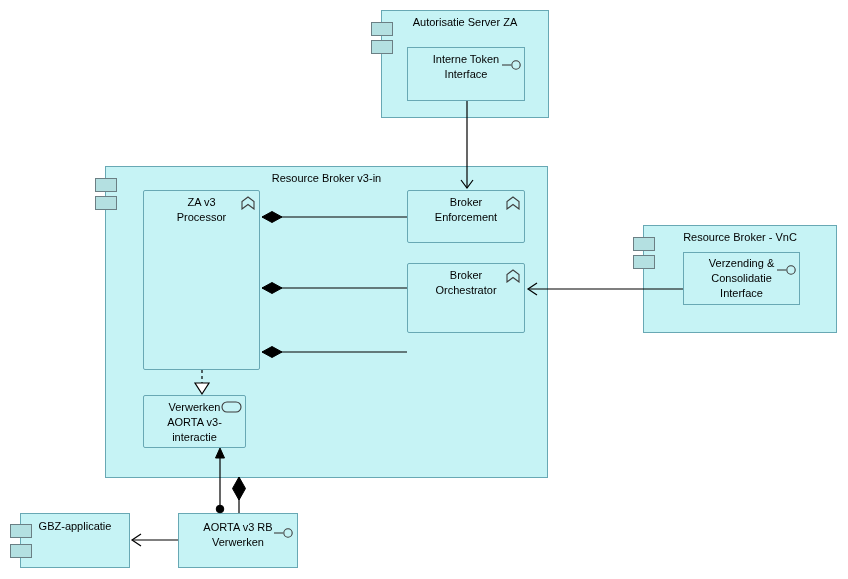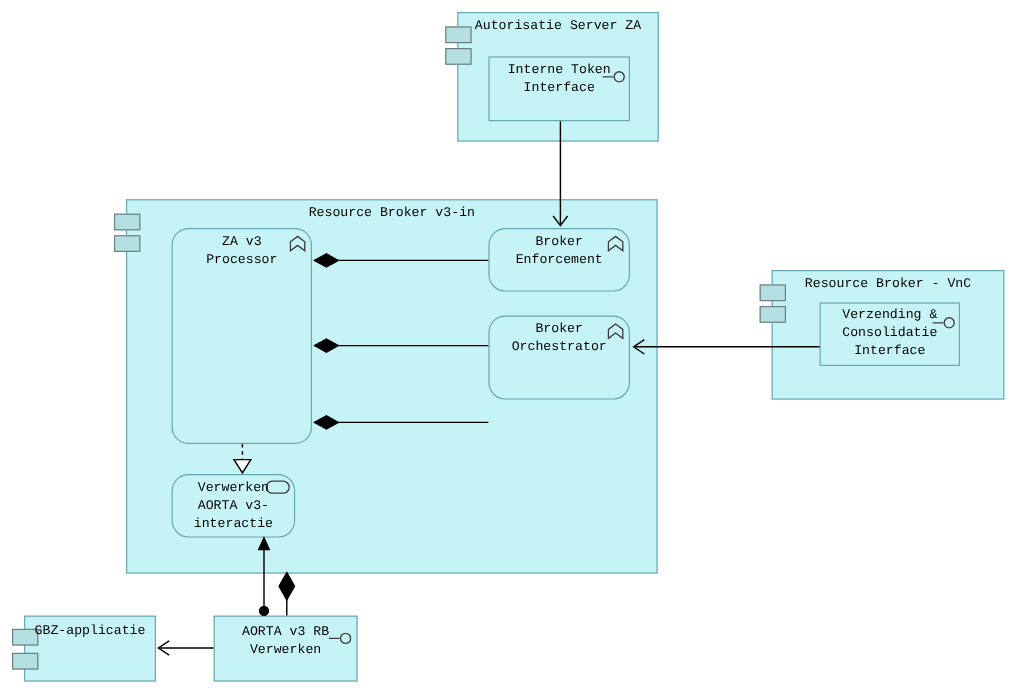--- a/index.html
+++ b/index.html
@@ -6,24 +6,24 @@
     --background:#ffffff;
     --element-fill:#c6f3f5;
     --element-border:#68a8b4;
     --tab-fill:#b4e0e1;
     --tab-border:#6b7f84;
     --connector:#000000;
     --text:#000000;
   }
   html,body{margin:0;padding:0;background:var(--background);}
   .canvas{position:relative;width:848px;height:579px;background:var(--background);
-          font-family:Liberation Mono, monospace;overflow:hidden;}
+          font-family:Liberation Sans, sans-serif;overflow:hidden;}
   .el{position:absolute;box-sizing:border-box;background:var(--element-fill);
       border:1px solid var(--element-border);}
-  .rounded{border-radius:14px;}
+  .rounded{border-radius:2px;}
   .lbl{position:absolute;left:0;right:0;top:4px;text-align:center;font-size:11px;
        line-height:15px;color:var(--text);white-space:pre-line;pointer-events:none;}
   .tab{position:absolute;left:-11px;width:20px;height:12px;background:var(--tab-fill);
        border:1px solid var(--tab-border);}
   .tab1{top:11px}
   .tab2{top:29px}
   .corner-icon{position:absolute;top:5px;right:4px;}
   .svc-icon{position:absolute;top:3px;right:2px;}
   .if-icon{position:absolute;top:8px;right:3px;}
   .overlay{position:absolute;left:0;top:0;pointer-events:none;}

